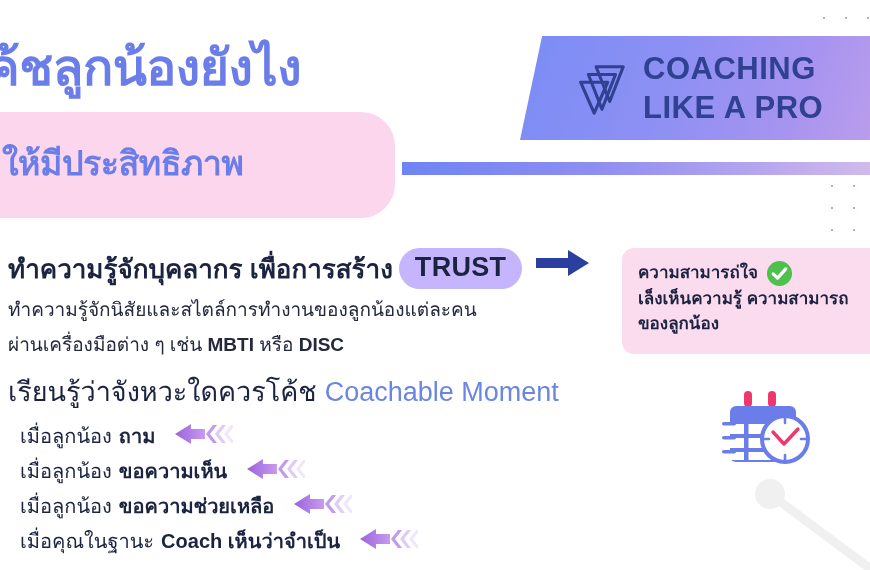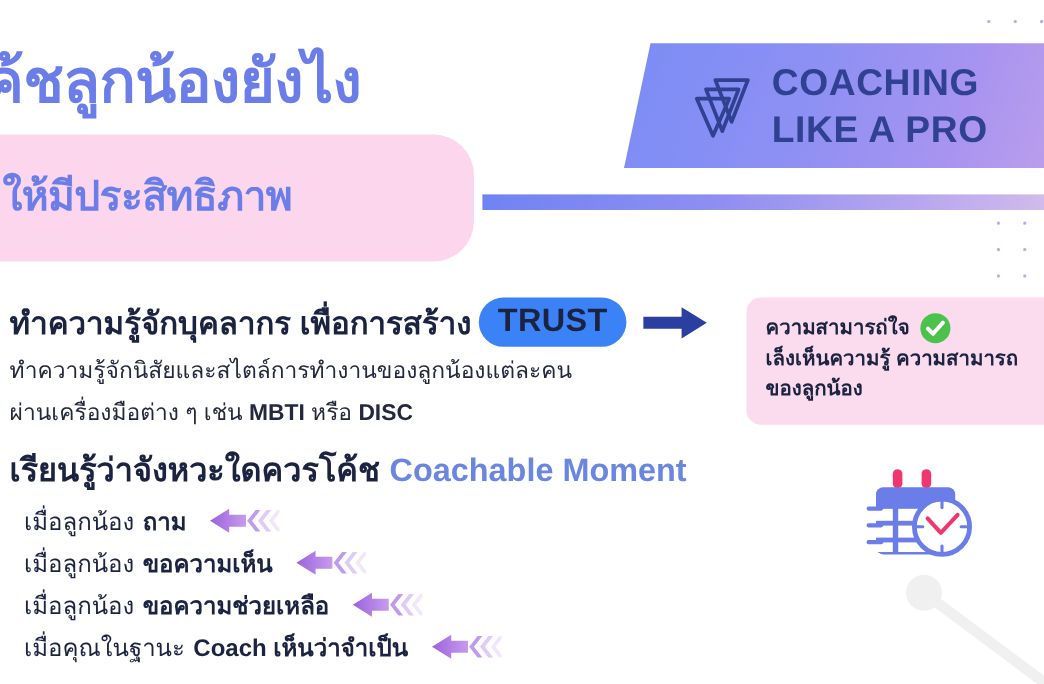--- a/index.html
+++ b/index.html
@@ -87,26 +87,26 @@
     position:absolute;
     left:402px; top:162px;
     width:480px; height:13px;
     background:linear-gradient(90deg,#6e84f3 0%,#8e8ef1 40%,#b7a6ee 75%,#d3bdeb 100%);
   }
 
   
   #sec1 { position:absolute; left:8px; top:248px; width:610px; }
   #sec1-heading {
     font-size:26px; font-weight:bold; color:#1b2340;
-    white-space:nowrap; display:flex; align-items:center;
+    white-space:nowrap; display:flex; align-items:flex-start;
   }
   #sec1-heading-text { display:inline-block; }
   #trust-pill {
     display:inline-block;
-    background:#3b82f6;
+    background:#c4b5fd;
     color:#1b2340;
     border-radius:24px;
     padding:4px 16px 6px 16px;
     margin-left:6px;
     font-size:27px;
     font-weight:bold;
     letter-spacing:.3px;
   }
   #trust-arrow { margin-left:14px; width:54px; height:30px; display:inline-block; }
   #trust-arrow svg { width:100%; height:100%; display:block; }
@@ -135,21 +135,21 @@
     line-height:1.45;
     white-space:nowrap;
     display:flex; align-items:center;
   }
   #check-icon { width:27px; height:27px; margin-left:8px; flex:0 0 auto; }
   #check-icon svg { width:100%; height:100%; display:block; }
 
   
   #sec2-heading {
     position:absolute; left:8px; top:370px;
-    font-size:27px; font-weight:bold; color:#1b2340;
+    font-size:27px; font-weight:normal; color:#1b2340;
     white-space:nowrap;
   }
   #sec2-heading .en { color:#6a86e0; margin-left:8px; }
 
   #list { position:absolute; left:20px; top:422px; }
   .list-item {
     display:flex; align-items:flex-end;
     font-size:20px; color:#1b2340;
     line-height:1.0;
     margin-bottom:11px;

